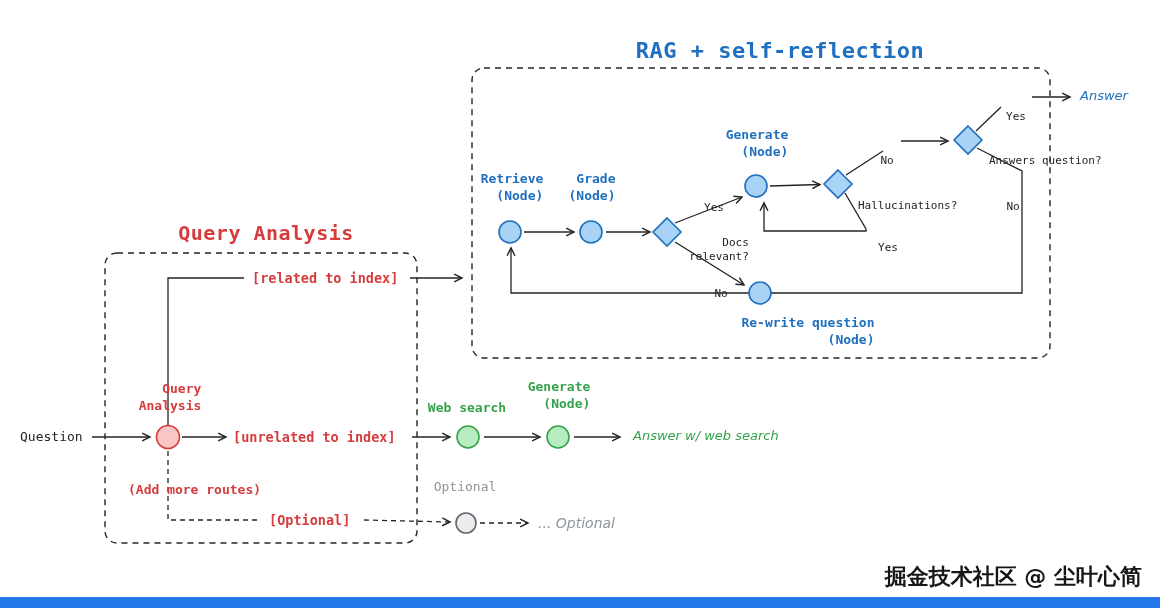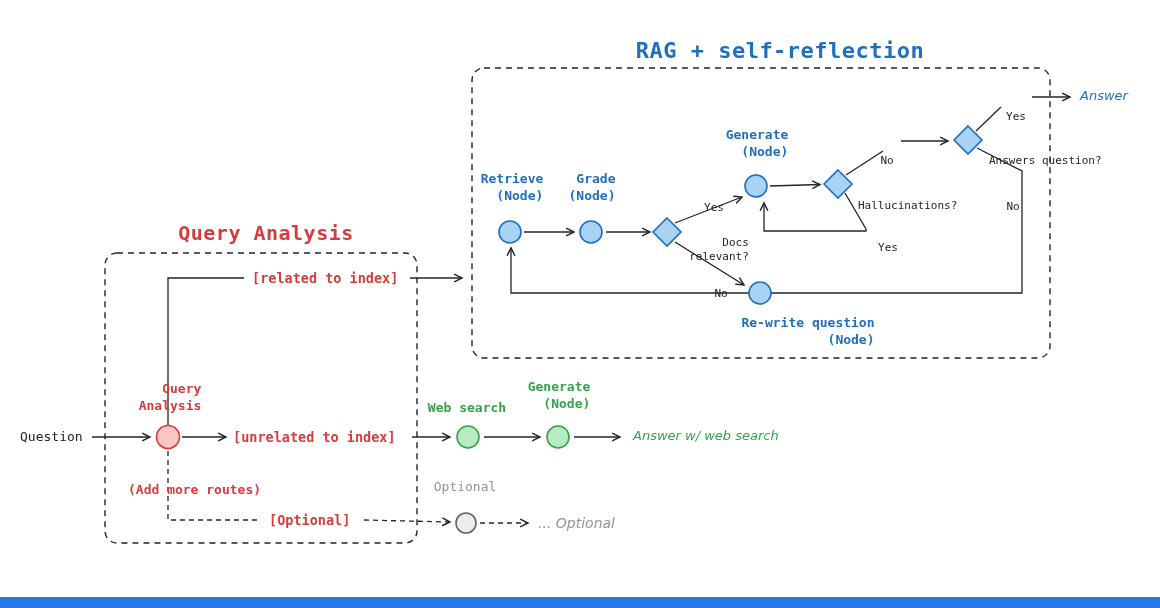--- a/index.html
+++ b/index.html
@@ -120,15 +120,16 @@
   <div class="lbl red bracket" style="left:269px;top:512px;">[Optional]</div>
 
   <div class="lbl center green node-label" style="left:467px;top:400px;">Web search</div>
   <div class="lbl center green node-label" style="left:559px;top:379px;">Generate
 (Node)</div>
   <div class="lbl green script" style="left:633px;top:428px;">Answer w/ web search</div>
 
   <div class="lbl center gray plain" style="left:465px;top:479px;">Optional</div>
   <div class="lbl gray script" style="left:538px;top:514px;font-size:14px;">... Optional</div>
 
+  <div class="watermark" style="right:18px;top:562px;">掘金技术社区 @ 尘叶心简</div>
   <div class="footer-bar"></div>
 
 </div>
 
 </body></html>

